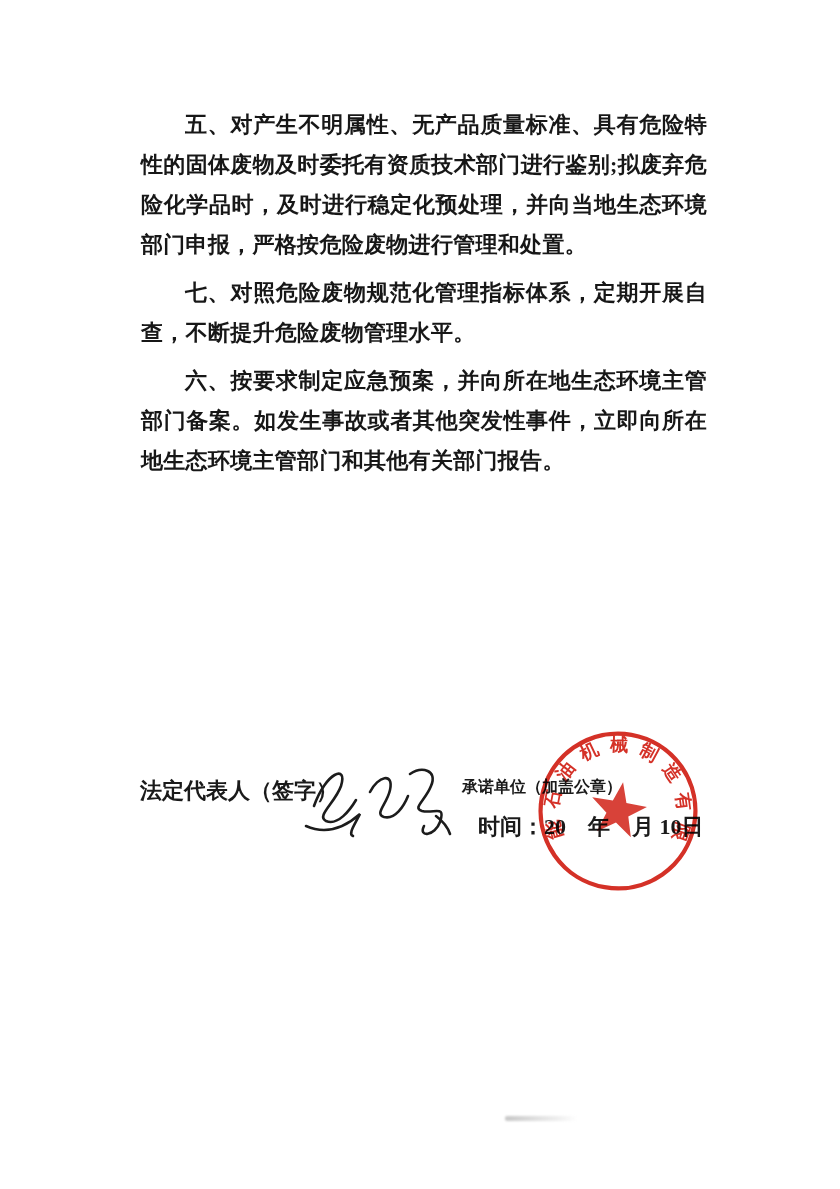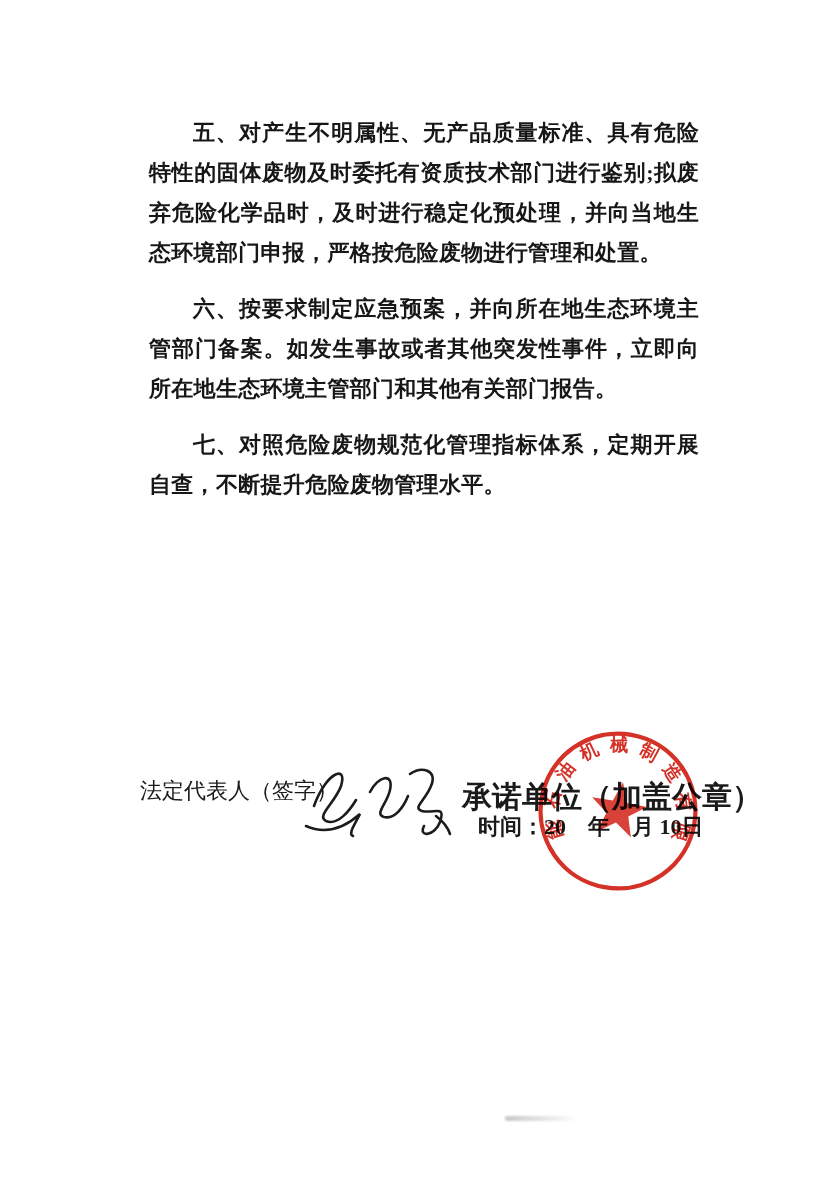--- a/index.html
+++ b/index.html
@@ -10,45 +10,45 @@
     overflow:hidden;
     font-family:"Liberation Serif","DejaVu Serif",serif;
     color:#1a1a1a;
   }
   .content{
     position:absolute;
     left:133px;top:97px;
     width:582px;
   }
   .content p{
-    margin:16px;
+    margin:8px;
     text-indent:2em;
     text-align:justify;
     font-size:22px;
     line-height:40px;
     font-weight:600;
     letter-spacing:0.3px;
     color:#171717;
   }
   .sig-label{
     position:absolute;
     left:140px;top:776px;
     font-size:22px;
-    font-weight:400;
+    font-weight:700;
     white-space:nowrap;
   }
   .signature-svg{
     position:absolute;
     left:298px;top:746px;
     width:155px;height:98px;
   }
   .unit-label{
     position:absolute;
     left:462px;top:777px;
-    font-size:30px;
+    font-size:16px;
     font-weight:600;
     white-space:nowrap;
   }
   .time-label{
     position:absolute;
     left:478px;top:812px;
     font-size:22px;
     font-weight:600;
     white-space:nowrap;
   }
@@ -77,22 +77,22 @@
     border-radius:2px;
   }
 </style>
 </head>
 <body>
 
 <div class="page">
 
   <div class="content">
     <p>五、对产生不明属性、无产品质量标准、具有危险特性的固体废物及时委托有资质技术部门进行鉴别;拟废弃危险化学品时，及时进行稳定化预处理，并向当地生态环境部门申报，严格按危险废物进行管理和处置。</p>
+    <p>七、对照危险废物规范化管理指标体系，定期开展自查，不断提升危险废物管理水平。</p>
     <p>六、按要求制定应急预案，并向所在地生态环境主管部门备案。如发生事故或者其他突发性事件，立即向所在地生态环境主管部门和其他有关部门报告。</p>
-    <p>七、对照危险废物规范化管理指标体系，定期开展自查，不断提升危险废物管理水平。</p>
   </div>
 
   <span class="sig-label">法定代表人（签字）</span>
 
   <svg class="signature-svg" viewBox="0 0 155 98" aria-hidden="true">
     <g fill="none" stroke="#1c1c1c" stroke-width="2.6" stroke-linecap="round">
       <path d="M16,60 C28,26 50,18 43,40 C37,57 18,70 28,75 C40,80 52,64 58,54"></path>
       <path d="M8,80 C26,88 44,84 62,68 C56,80 50,88 55,90"></path>
       <path d="M72,46 C80,30 96,26 92,44 C89,58 76,68 86,71 C97,74 106,60 110,50"></path>
       <path d="M112,28 C124,20 140,24 133,40 C127,55 114,62 124,65 C136,68 148,58 142,76 C137,90 120,92 126,80"></path>

